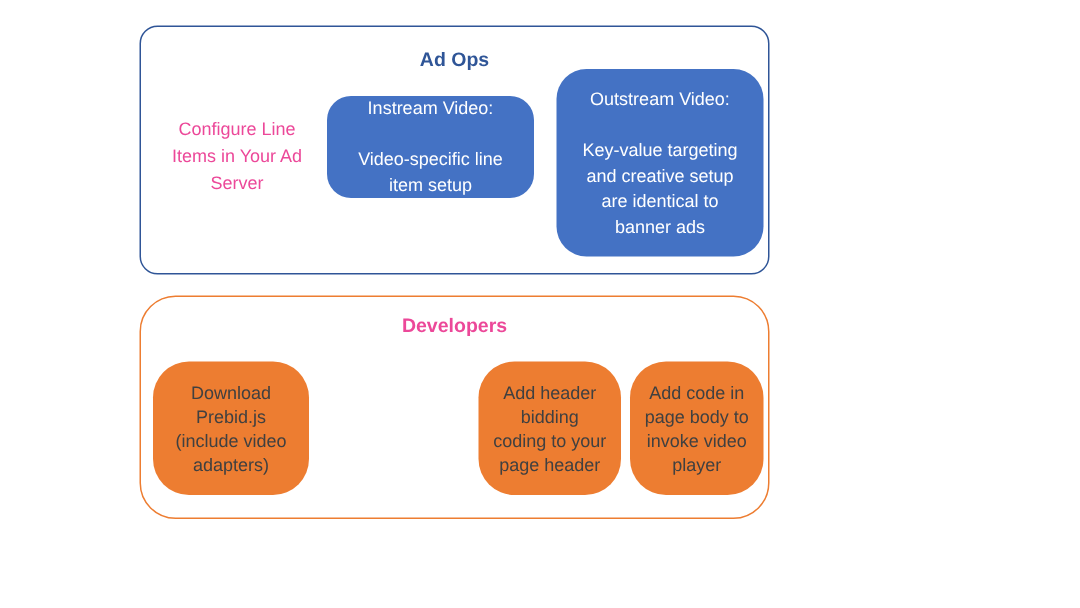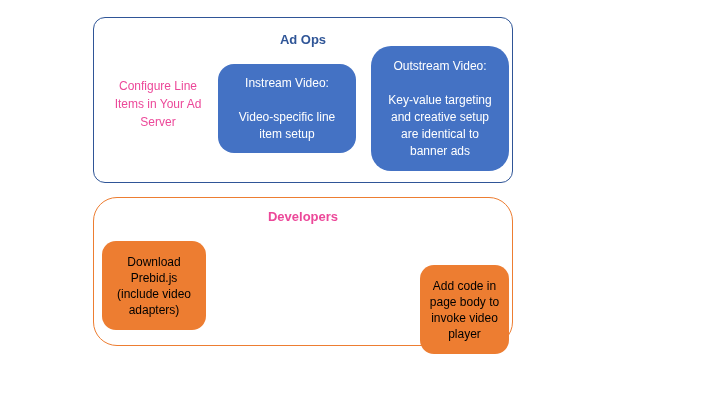--- a/index.html
+++ b/index.html
@@ -45,39 +45,39 @@
     position: absolute;
     background: #4472C4;
     color: #ffffff;
     display: flex; flex-direction: column;
     justify-content: center;
     text-align: center;
     font-size: 12px; line-height: 17px;
     padding: 0 12px;
     box-sizing: border-box;
   }
-  .bluebox-instream  { left: 124px; top: 46px; width: 138px; height: 89px;  border-radius: 16px; }
+  .bluebox-instream  { left: 124px; top: 46px; width: 138px; height: 68px;  border-radius: 16px; }
   .bluebox-outstream { left: 277px; top: 28px; width: 138px; height: 125px; border-radius: 20px; }
   .box-gap { height: 17px; }
   .orangebox {
     position: absolute;
     top: 43px; height: 89px;
     background: #ED7D31;
-    color: #000000;
-    border-radius: 14px;
+    color: #404040;
+    border-radius: 24px;
     display: flex; align-items: center; justify-content: center;
     text-align: center;
     font-size: 12px; line-height: 16px;
     padding: 0 9px;
     box-sizing: border-box;
   }
   .dev-1 { left: 8px;   width: 104px; }
   .dev-2 { left: 120px; width: 94px;  }
   .dev-3 { left: 225px; width: 95px;  }
-  .dev-4 { left: 326px; width: 89px; margin-top: 24px;  }
+  .dev-4 { left: 326px; width: 89px;  }
 </style>
 </head>
 <body>
 
 <div class="group group-adops">
   <div class="group-title">Ad Ops</div>
   <div class="side-note">Configure Line Items in Your Ad Server</div>
 
   <div class="bluebox bluebox-instream">
     <div>Instream Video:</div>
@@ -91,16 +91,19 @@
     <div>Key-value targeting and creative setup are identical to banner ads</div>
   </div>
 </div>
 
 <div class="group group-dev">
   <div class="group-title">Developers</div>
 
   <div class="orangebox dev-1">
     <span>Download Prebid.js (include video adapters)</span>
   </div>
+  <div class="orangebox dev-3">
+    <span>Add header bidding coding to your page header</span>
+  </div>
   <div class="orangebox dev-4">
     <span>Add code in page body to invoke video player</span>
   </div>
 </div>
 
 </body></html>

